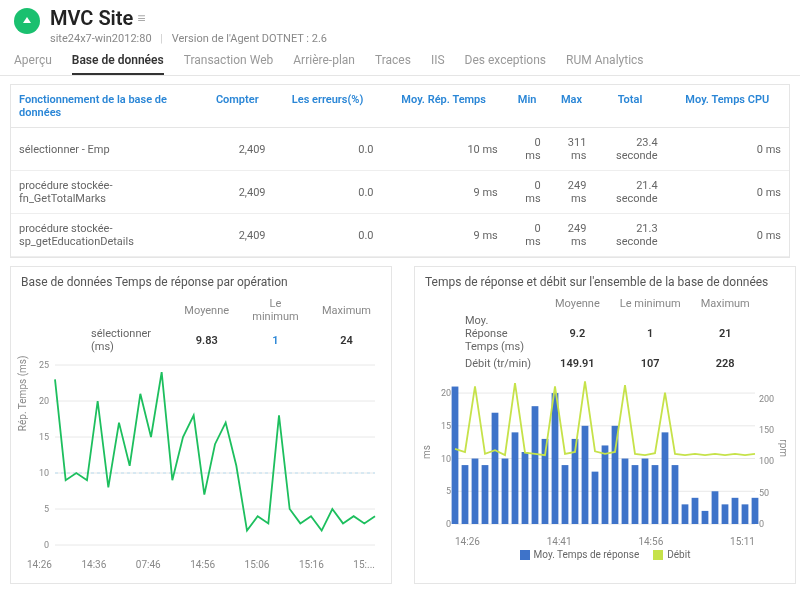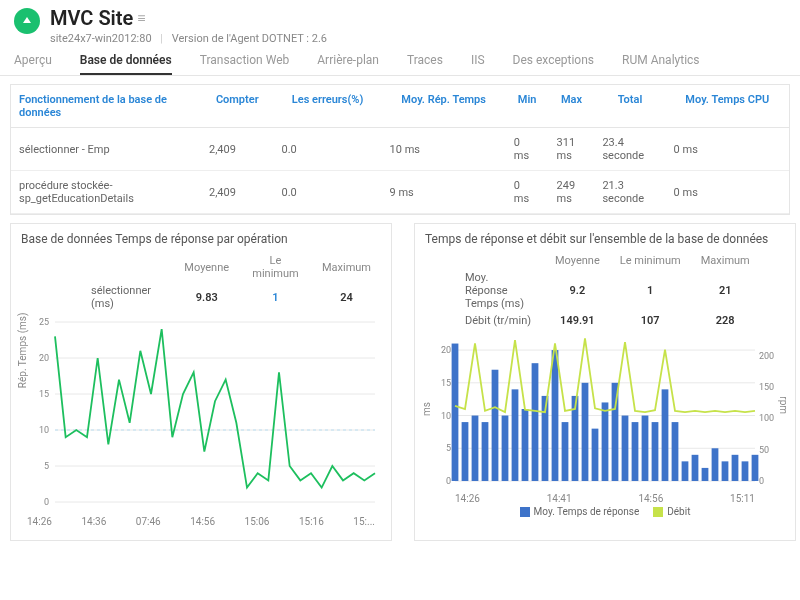--- a/index.html
+++ b/index.html
@@ -4,28 +4,28 @@
 <style>
   * { box-sizing: border-box; margin: 0; padding: 0; }
   body { font-family: -apple-system, "Segoe UI", Roboto, Arial, sans-serif; font-size: 12px; color: #333; background: #fff; width: 800px; height: 600px; overflow: hidden; }
   .header { padding: 6px 4px 0 14px; display: flex; align-items: flex-start; gap: 10px; }
   .status-dot { width: 26px; height: 26px; border-radius: 50%; background: #1ac06f; display: flex; align-items: center; justify-content: center; color: #fff; font-size: 14px; margin-top: 2px; flex-shrink: 0; }
   .title-block { flex: 1; }
   .page-title { font-size: 20px; font-weight: 600; color: #222; display: inline-flex; align-items: center; gap: 4px; }
   .menu-icon { color: #aaa; font-size: 14px; }
   .sub-line { font-size: 11px; color: #888; margin-top: 2px; }
   .sub-sep { margin: 0 6px; color: #ccc; }
-  .tabs { display: flex; gap: 28px; padding: 8px 14px 0 14px; border-bottom: 1px solid #e5e5e5; font-size: 12px; }
+  .tabs { display: flex; gap: 20px; padding: 8px 14px 0 14px; border-bottom: 1px solid #e5e5e5; font-size: 12px; }
   .tab { color: #999; padding-bottom: 6px; cursor: pointer; }
   .tab.active { color: #333; font-weight: 600; border-bottom: 2px solid #333; }
   .panel { margin: 8px 10px; border: 1px solid #e5e5e5; background: #fff; }
   .db-table { width: 100%; border-collapse: collapse; font-size: 11px; }
   .db-table th { text-align: left; color: #2a86d6; font-weight: 600; padding: 8px 8px; border-bottom: 1px solid #e5e5e5; vertical-align: top; }
   .db-table th:first-child { width: 190px; }
-  .db-table td { padding: 8px 8px; border-bottom: 1px solid #eee; color: #666; text-align: left; }
+  .db-table td { padding: 8px 8px; border-bottom: 1px solid #eee; color: #666; text-align: right; }
   .db-table td:first-child { text-align: left; color: #666; }
   .charts-row { display: flex; gap: 22px; padding: 0 10px 10px 10px; }
   .chart-card { flex: 1; border: 1px solid #e5e5e5; padding: 8px 10px 4px 10px; }
   .chart-title { font-size: 12px; color: #555; margin-bottom: 6px; }
   .stat-table { font-size: 11px; color: #555; margin-left: 60px; border-collapse: collapse; }
   .stat-table th { font-weight: 400; color: #888; padding: 2px 10px; text-align: center; }
   .stat-table td { padding: 2px 10px; text-align: center; font-weight: 600; color: #333; }
   .stat-table .rowlabel { text-align: left; font-weight: 400; color: #666; padding-right: 12px; }
   .chart-area { position: relative; height: 220px; margin-top: 4px; }
   .ylabel { position: absolute; left: -4px; top: 50%; transform: rotate(-90deg) translateX(50%); transform-origin: left top; font-size: 10px; color: #888; }
@@ -84,20 +84,30 @@
       </thead>
     <tbody id="tbody">
         <tr>
           <td>sélectionner - Emp</td>
           <td>2,409</td>
           <td>0.0</td>
           <td>10 ms</td>
           <td>0<br>ms</td>
           <td>311<br>ms</td>
           <td>23.4<br>seconde</td>
+          <td>0 ms</td>
+        </tr>
+        <tr>
+          <td>procédure stockée-fn_GetTotalMarks</td>
+          <td>2,409</td>
+          <td>0.0</td>
+          <td>9 ms</td>
+          <td>0<br>ms</td>
+          <td>249<br>ms</td>
+          <td>21.4<br>seconde</td>
           <td>0 ms</td>
         </tr>
         <tr>
           <td>procédure stockée-sp_getEducationDetails</td>
           <td>2,409</td>
           <td>0.0</td>
           <td>9 ms</td>
           <td>0<br>ms</td>
           <td>249<br>ms</td>
           <td>21.3<br>seconde</td>

